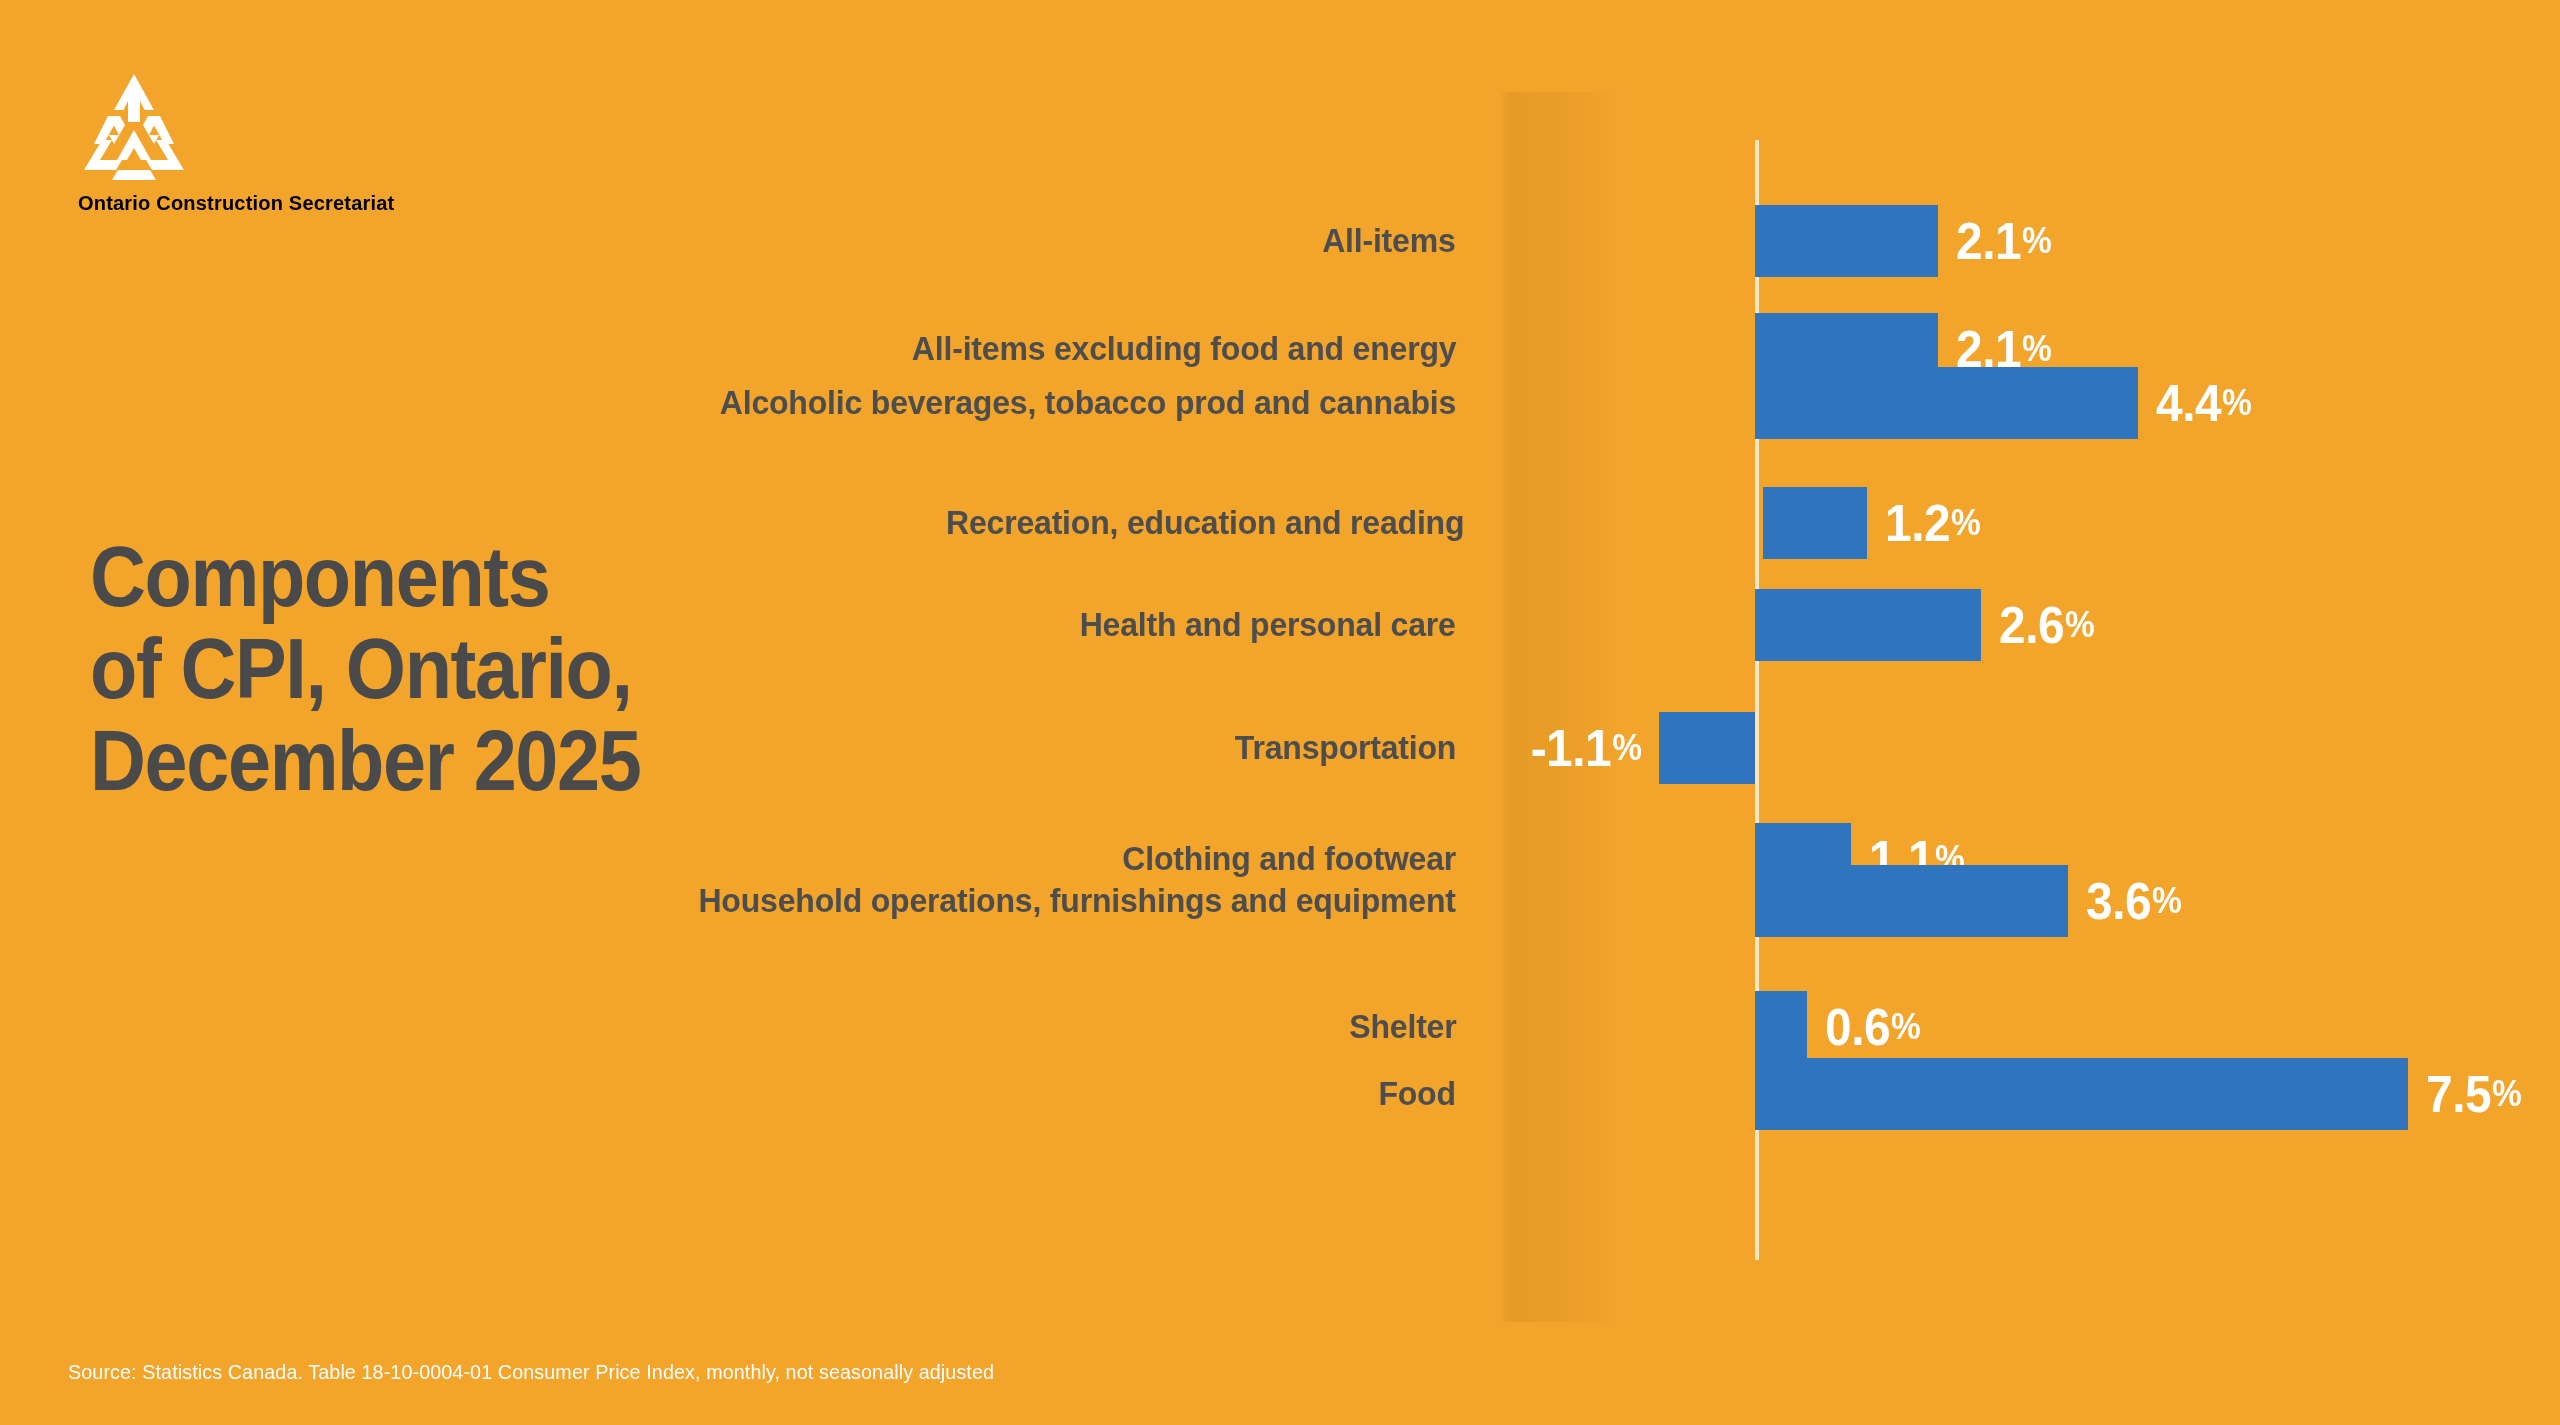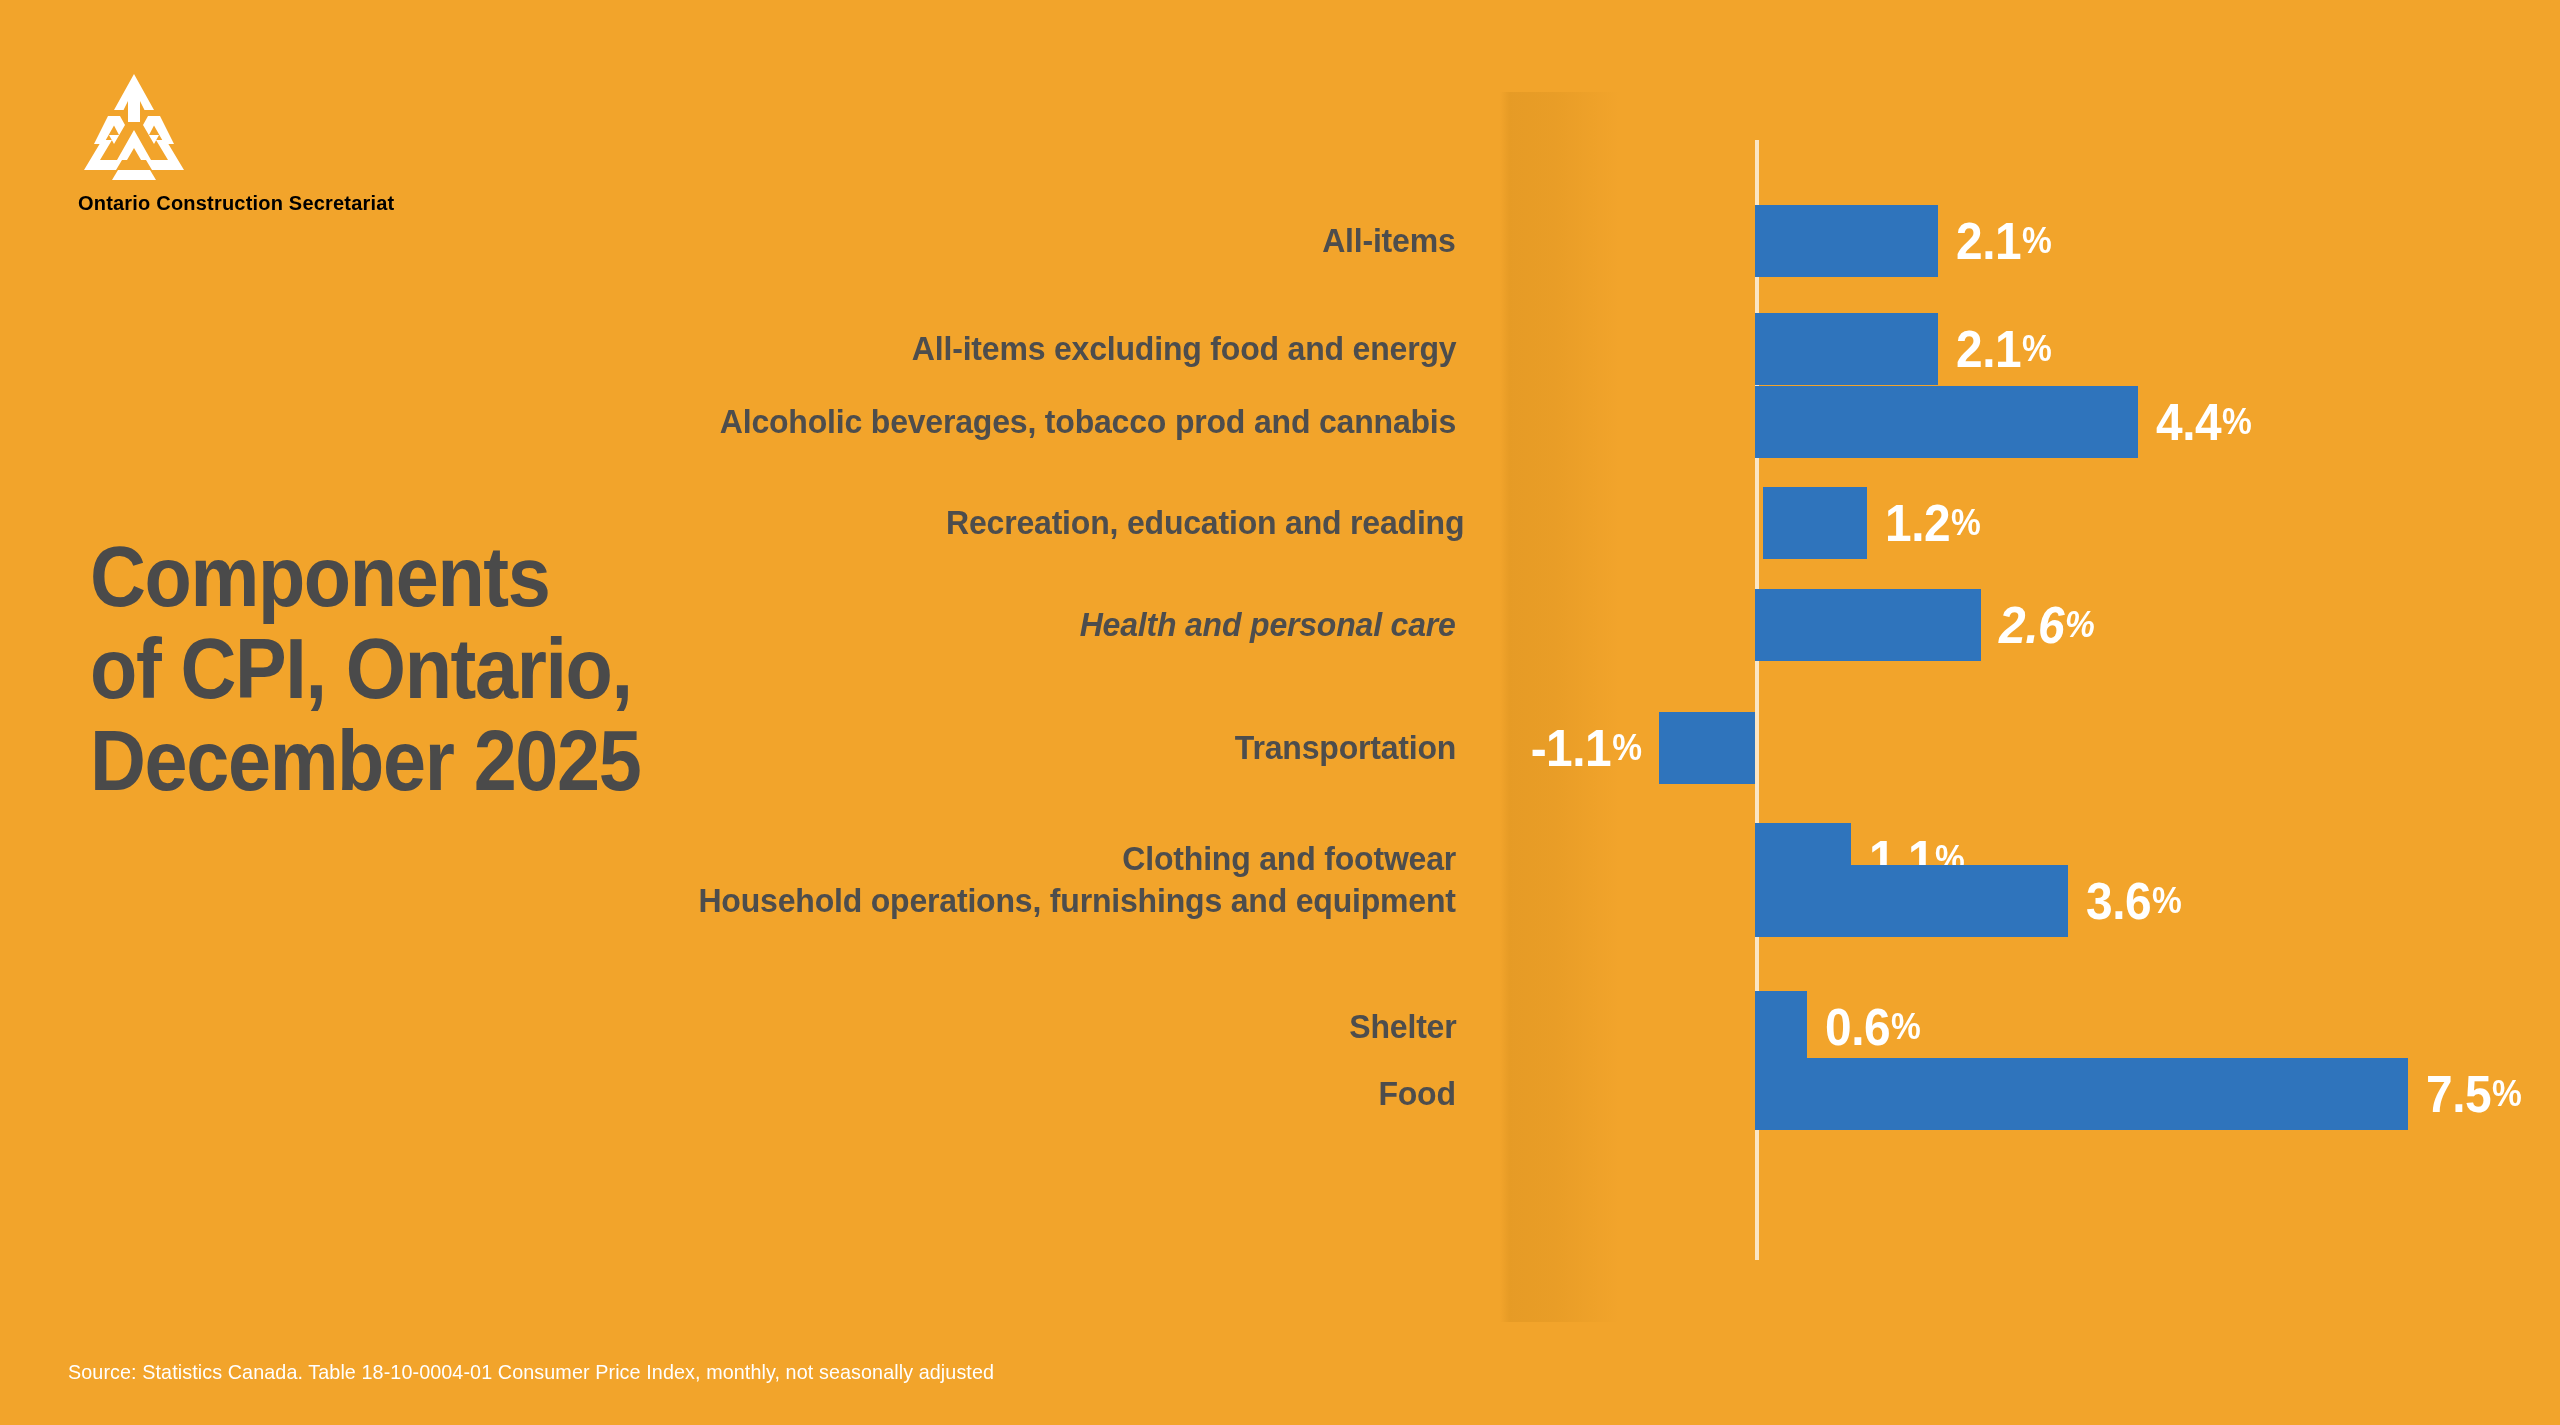--- a/index.html
+++ b/index.html
@@ -211,31 +211,31 @@
   <div class="bar-row" style="top: 205px;">
         <div class="cat-label">All-items</div>
         <div class="bar" style="left: 1755px; width: 182.7px; background: rgb(47, 116, 188);"></div>
         <div class="val-label pos" style="left: 1955.7px;">2.1<span class="pct">%</span></div>
       </div>
       <div class="bar-row" style="top: 313px;">
         <div class="cat-label">All-items excluding food and energy</div>
         <div class="bar" style="left: 1755px; width: 182.7px; background: rgb(47, 116, 188);"></div>
         <div class="val-label pos" style="left: 1955.7px;">2.1<span class="pct">%</span></div>
       </div>
-      <div class="bar-row" style="top: 386px; text-align: center;">
+      <div class="bar-row" style="top: 367px; text-align: center;">
         <div class="cat-label">Alcoholic beverages, tobacco prod and cannabis</div>
         <div class="bar" style="left: 1755px; width: 382.8px; background: rgb(47, 116, 188);"></div>
         <div class="val-label pos" style="left: 2155.8px;">4.4<span class="pct">%</span></div>
       </div>
       <div class="bar-row" style="top: 487px; margin-left: 8px;">
         <div class="cat-label">Recreation, education and reading</div>
         <div class="bar" style="left: 1755px; width: 104.4px; background: rgb(47, 116, 188);"></div>
         <div class="val-label pos" style="left: 1877.4px;">1.2<span class="pct">%</span></div>
       </div>
-      <div class="bar-row" style="top: 589px; font-style: italic;">
+      <div class="bar-row" style="top: 589px;">
         <div class="cat-label">Health and personal care</div>
         <div class="bar" style="left: 1755px; width: 226.2px; background: rgb(47, 116, 188);"></div>
         <div class="val-label pos" style="left: 1999.2px;">2.6<span class="pct">%</span></div>
       </div>
       <div class="bar-row" style="top: 712px;">
         <div class="cat-label">Transportation</div>
         <div class="bar" style="left: 1659.3px; width: 95.7px; background: rgb(47, 116, 188);"></div>
         <div class="val-label neg" style="right: 918.7px;">-1.1<span class="pct">%</span></div>
       </div>
       <div class="bar-row" style="top: 823px;">

